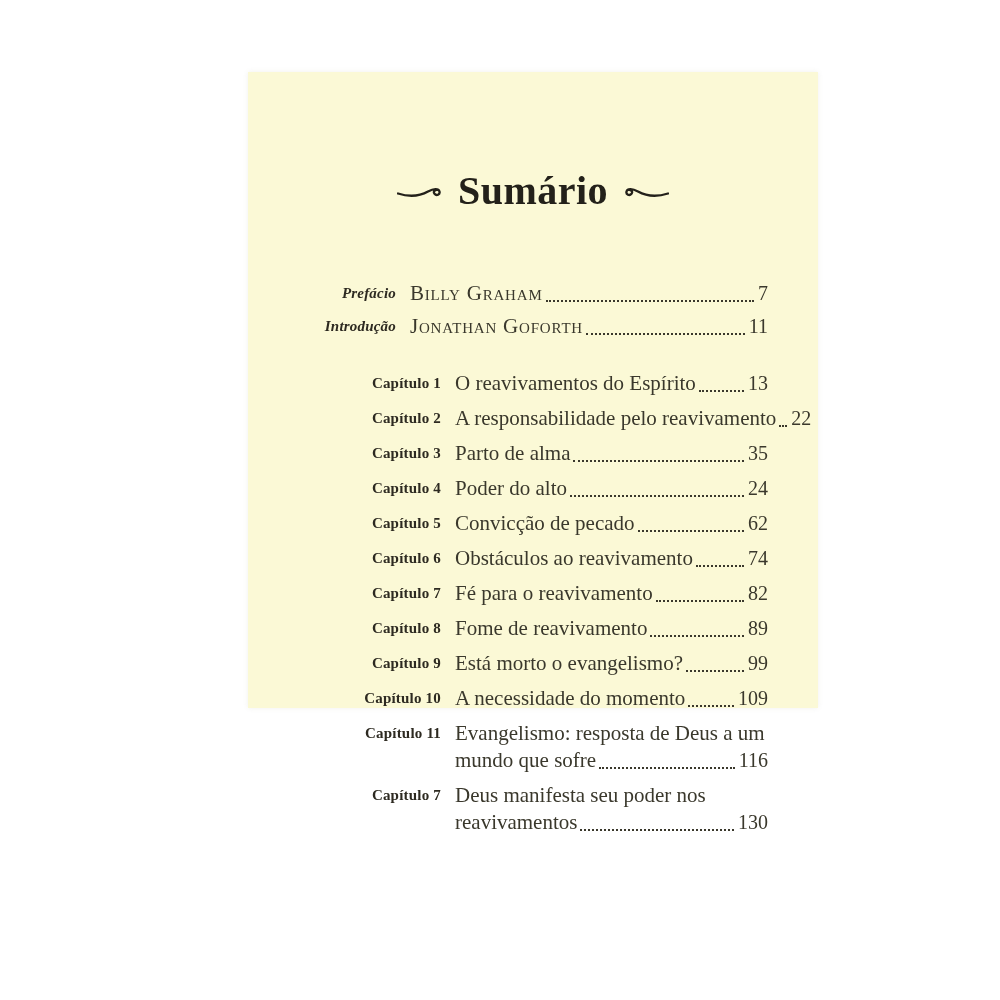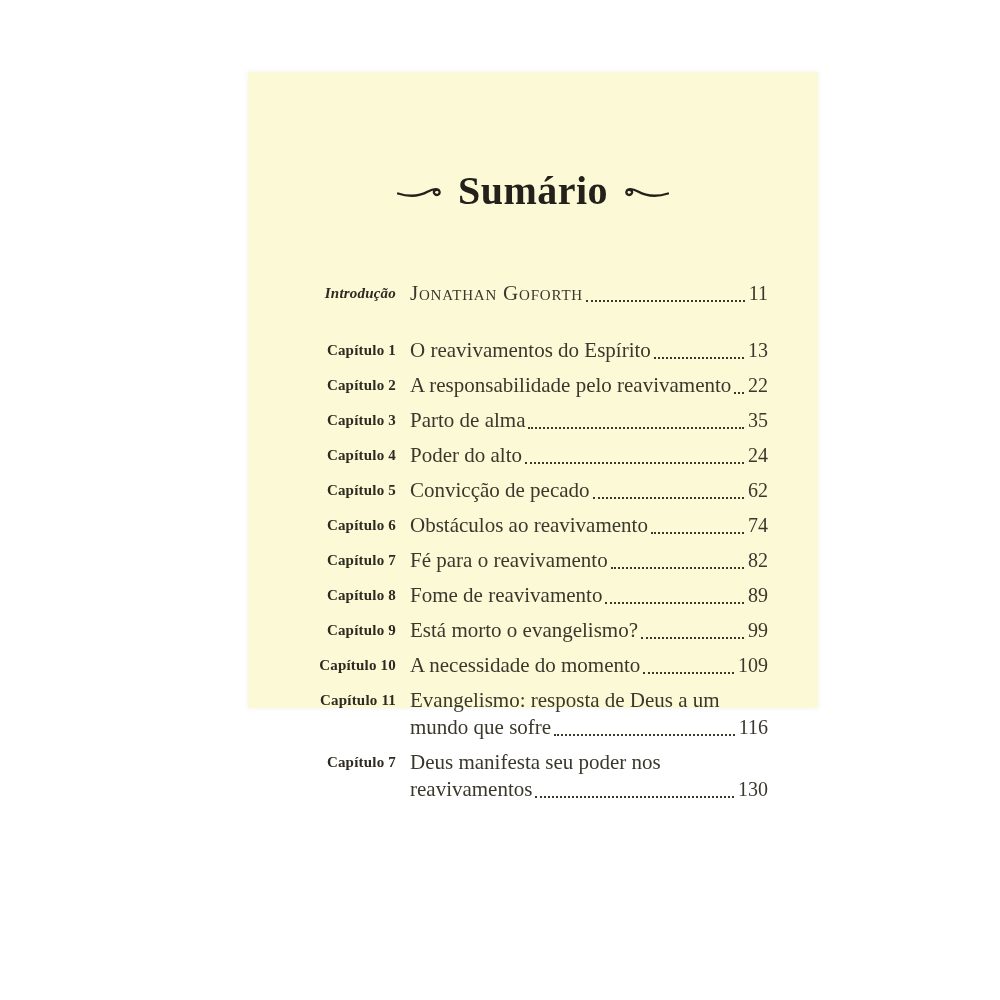--- a/index.html
+++ b/index.html
@@ -38,21 +38,21 @@
     color: var(--title_ink, #23211A);
     letter-spacing: 0.5px;
     line-height: 46px;
   }
   .flourish { display: inline-flex; color: var(--title_ink, #23211A); }
   .flourish svg { display: block; }
   .flourish.right { transform: scaleX(-1); }
 
   .toc { box-sizing: border-box; padding-right: 50px; }
   .front-matter { margin-top: 66px; }
-  .chapters { margin-top: 30px; }
+  .chapters { margin-top: 30px; padding-left: 45px; }
 
   .row {
     display: flex;
     align-items: flex-start;
     margin-bottom: 8px;
   }
   .front-matter .row { margin-bottom: 6px; }
 
   .label {
     flex: 0 0 148px;
@@ -105,20 +105,30 @@
       <h1 class="toc-title">Sumário</h1>
       <span class="flourish right">
         <svg width="48" height="22" viewBox="0 0 48 22" fill="none">
           <path d="M1 13.5 C 12 17 23 16 31 11.5 C 36.5 8.5 41.5 8 42.5 11.5 C 43.3 14.5 39.5 16.2 37.5 13.8 C 36 12 37.5 9.5 40.5 9.8" stroke="currentColor" stroke-width="2.3" stroke-linecap="round"></path>
         </svg>
       </span>
     </div>
 
     <div class="toc front-matter" id="front-matter">
         <div class="row">
+          <span class="label fm-label">Prefácio</span>
+          <span class="entry">
+            <span class="line">
+              <span class="title-text smallcaps">Billy Graham</span>
+              <span class="leader"></span>
+              <span class="pagenum">7</span>
+            </span>
+          </span>
+        </div>
+        <div class="row">
           <span class="label fm-label">Introdução</span>
           <span class="entry">
             <span class="line">
               <span class="title-text smallcaps">Jonathan Goforth</span>
               <span class="leader"></span>
               <span class="pagenum">11</span>
             </span>
           </span>
         </div>
       </div>

